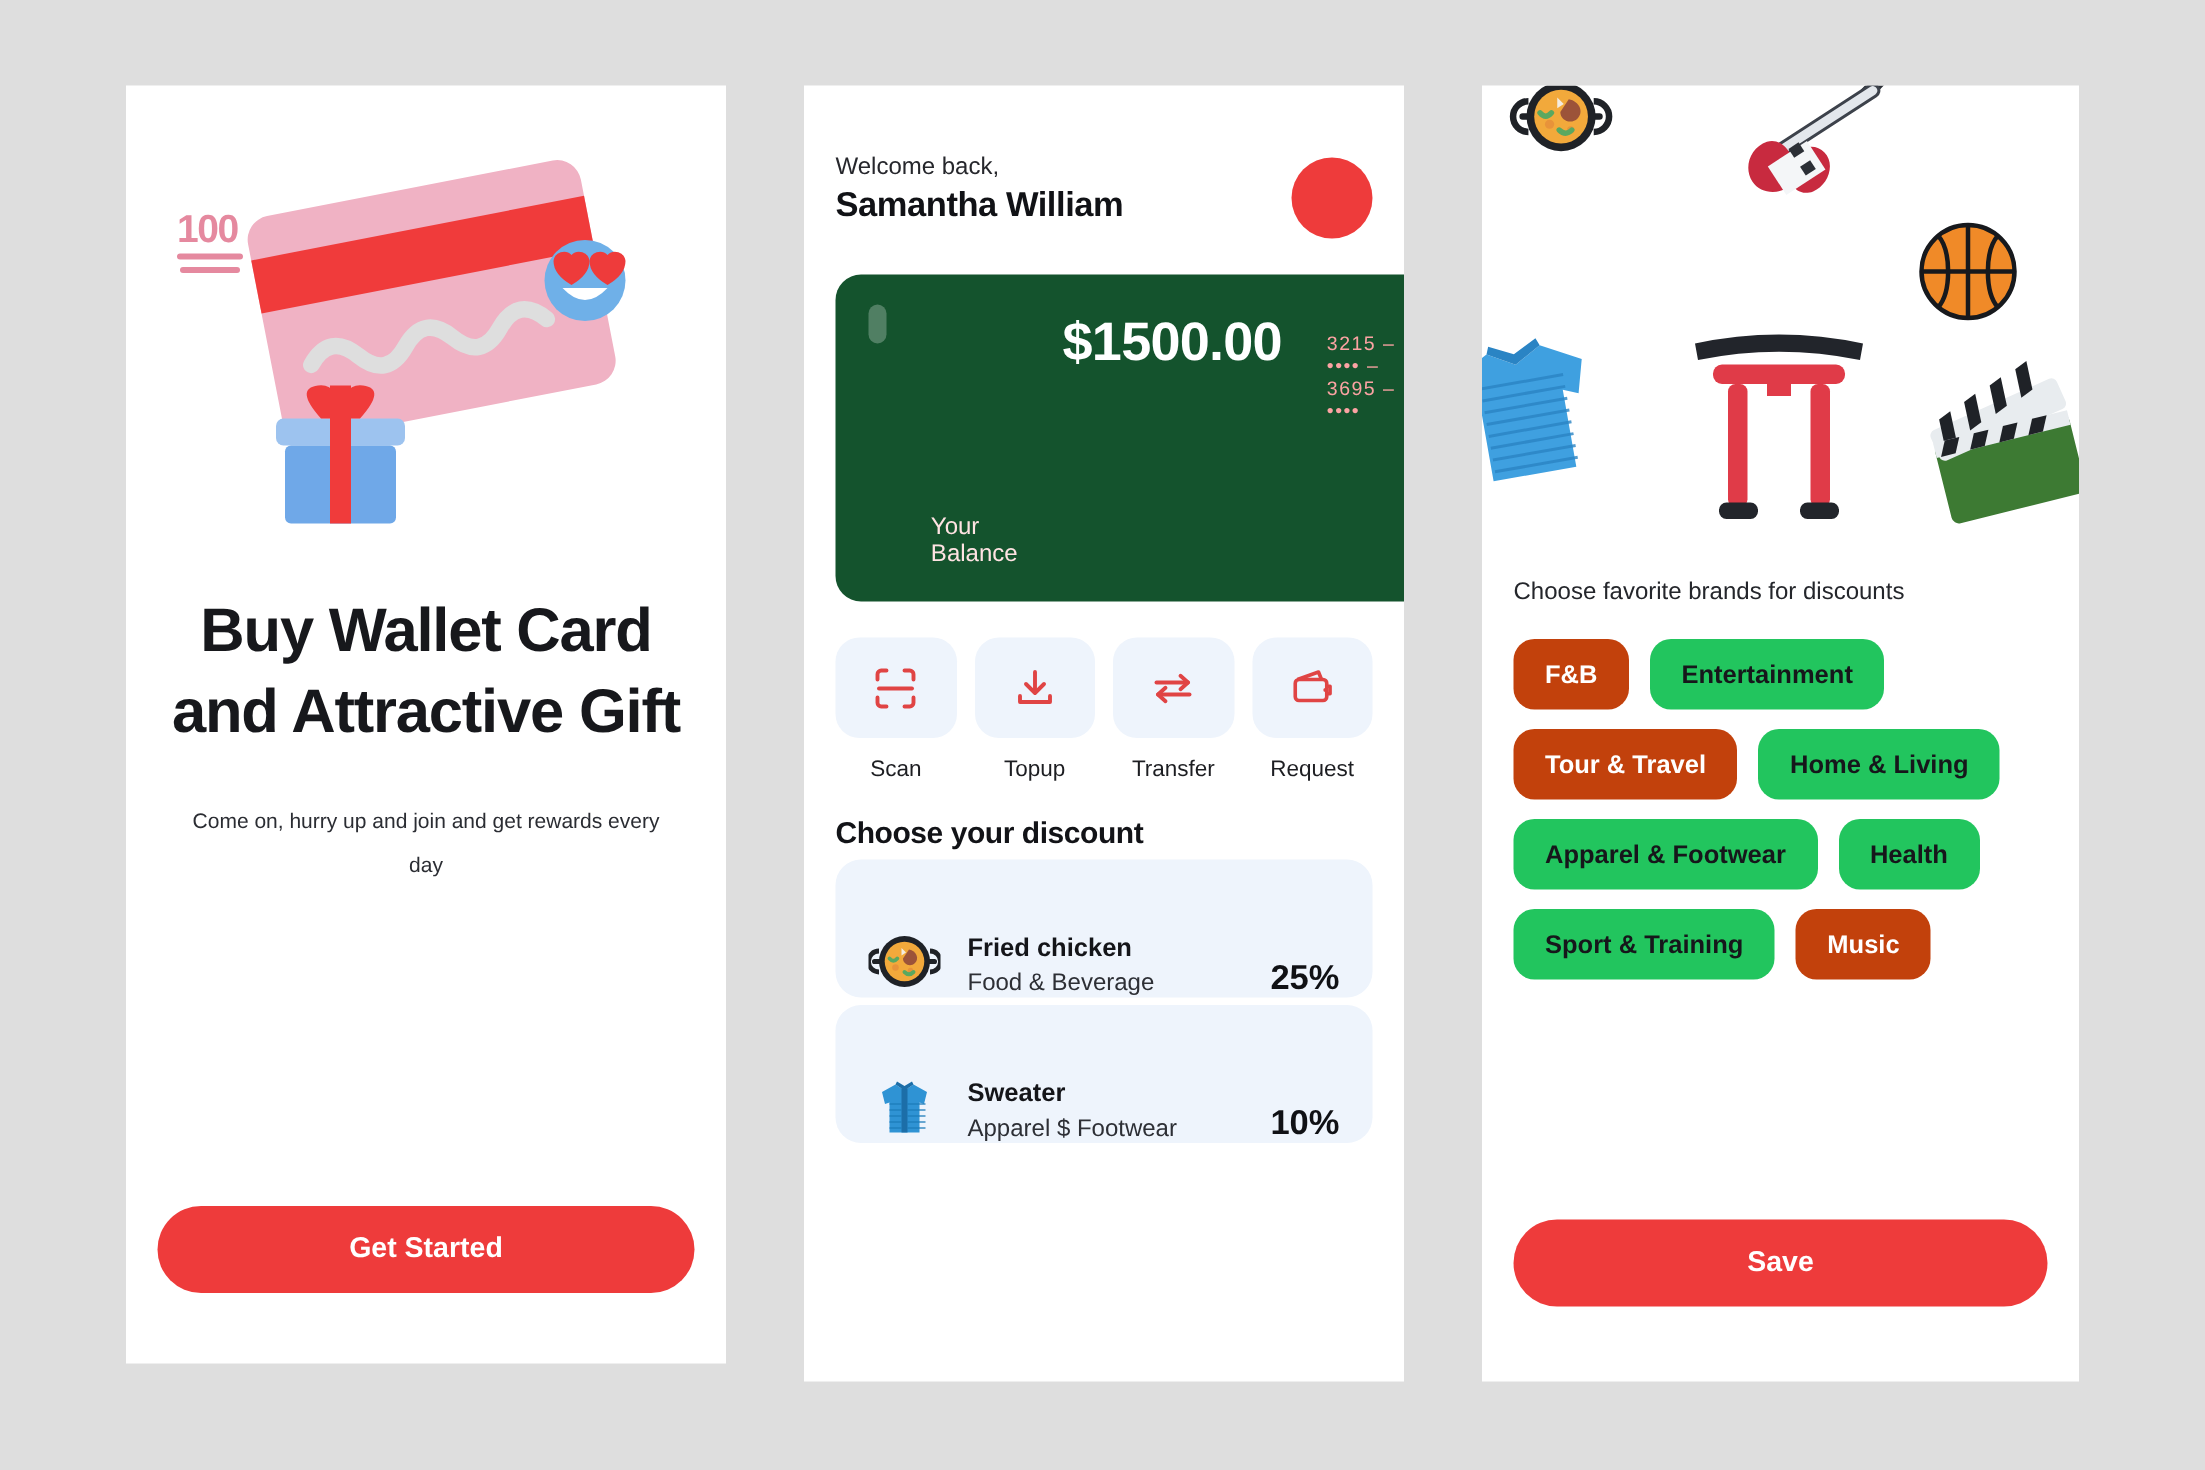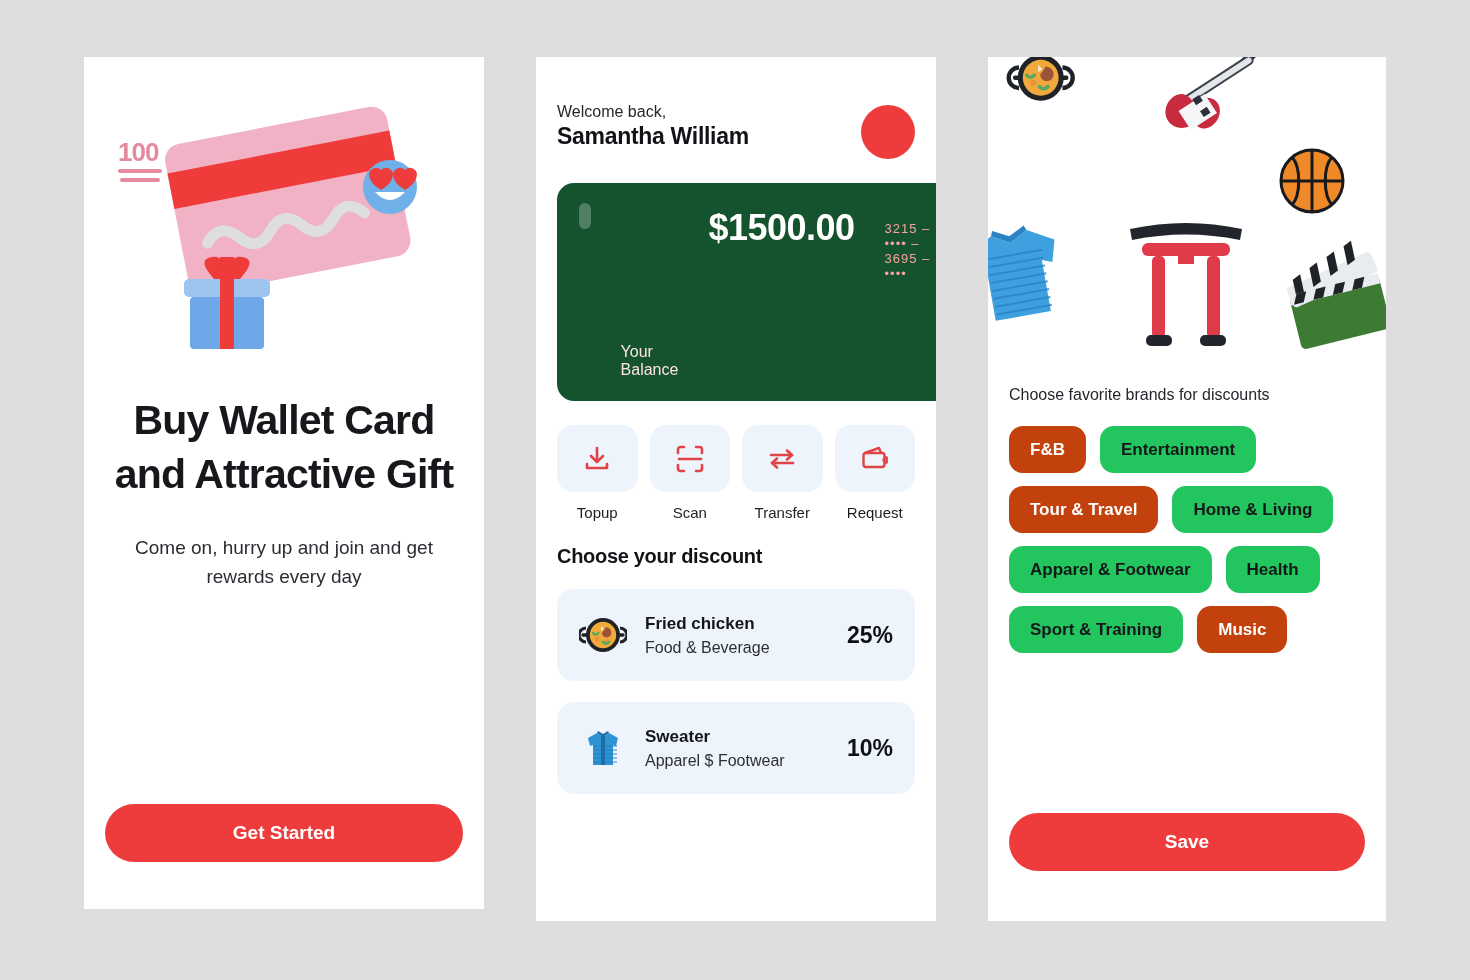--- a/index.html
+++ b/index.html
@@ -29,21 +29,21 @@
     text-align: center;
     font-size: 41px;
     line-height: 54px;
     font-weight: 800;
     letter-spacing: -0.8px;
     color: #17181c;
   }
   .subcopy {
     margin: 32px 40px 0;
     text-align: center;
-    font-size: 19px;
+    font-size: 14px;
     line-height: 29px;
     color: #2b2d33;
   }
   .primary-btn {
     position: absolute;
     left: 21px; right: 21px;
     height: 58px;
     border: none;
     border-radius: 29px;
     background: #ee3B3B;
@@ -103,25 +103,25 @@
     width: 100%; height: 67px;
     background: #eef4fc;
     border-radius: 16px;
     display: flex; align-items: center; justify-content: center;
   }
   .action-label { margin-top: 12px; font-size: 15px; color: #1d1e22; }
 
   .section-title { margin-top: 24px; font-size: 20px; font-weight: 800; color: #121317; letter-spacing: -0.3px; }
 
   .discount-item {
-    margin-top: 21px;
+    margin-top: 5px;
     background: #eef4fc;
     border-radius: 17px;
     height: 92px;
-    display: flex; align-items: center;
+    display: flex; align-items: flex-end;
     padding: 0 22px;
     gap: 18px;
     cursor: pointer;
   }
   .discount-art { width: 48px; height: 48px; flex: 0 0 48px; }
   .discount-texts { flex: 1 1 auto; }
   .discount-name { font-size: 17px; font-weight: 700; color: #141519; }
   .discount-cat { font-size: 16px; color: #2d2f35; margin-top: 5px; }
   .discount-pct { font-size: 23px; font-weight: 800; color: #101115; }
 
@@ -216,43 +216,43 @@
             <span class="add-plus">+</span>
           </span>
         </button>
       </div>
 
       <div class="actions">
 
         <div class="action">
           <div class="action-tile">
             <svg width="30" height="30" viewBox="0 0 30 30">
-              <g fill="none" stroke="#e04444" stroke-width="2.6" stroke-linecap="round" stroke-linejoin="round">
-                <path d="M15 4v13"></path>
-                <path d="M9 12l6 6 6-6"></path>
-                <path d="M5 20v4h20v-4"></path>
-              </g>
-            </svg>
-          </div>
-          <div class="action-label">Topup</div>
-        </div>
-
-        <div class="action">
-          <div class="action-tile">
-            <svg width="30" height="30" viewBox="0 0 30 30">
               <g fill="none" stroke="#e04444" stroke-width="2.6" stroke-linecap="round">
                 <path d="M3 9V5.5A2.5 2.5 0 0 1 5.5 3H9"></path>
                 <path d="M21 3h3.5A2.5 2.5 0 0 1 27 5.5V9"></path>
                 <path d="M27 21v3.5a2.5 2.5 0 0 1-2.5 2.5H21"></path>
                 <path d="M9 27H5.5A2.5 2.5 0 0 1 3 24.5V21"></path>
                 <path d="M4 15h22"></path>
               </g>
             </svg>
           </div>
           <div class="action-label">Scan</div>
+        </div>
+
+        <div class="action">
+          <div class="action-tile">
+            <svg width="30" height="30" viewBox="0 0 30 30">
+              <g fill="none" stroke="#e04444" stroke-width="2.6" stroke-linecap="round" stroke-linejoin="round">
+                <path d="M15 4v13"></path>
+                <path d="M9 12l6 6 6-6"></path>
+                <path d="M5 20v4h20v-4"></path>
+              </g>
+            </svg>
+          </div>
+          <div class="action-label">Topup</div>
         </div>
 
         <div class="action">
           <div class="action-tile">
             <svg width="30" height="30" viewBox="0 0 30 30">
               <g fill="none" stroke="#e04444" stroke-width="2.6" stroke-linecap="round" stroke-linejoin="round">
                 <path d="M4 11h21"></path>
                   <path d="M20 6.5L25 11l-5 4.5"></path>
                 <path d="M26 19H5"></path>
                   <path d="M10 14.5L5 19l5 4.5"></path>

